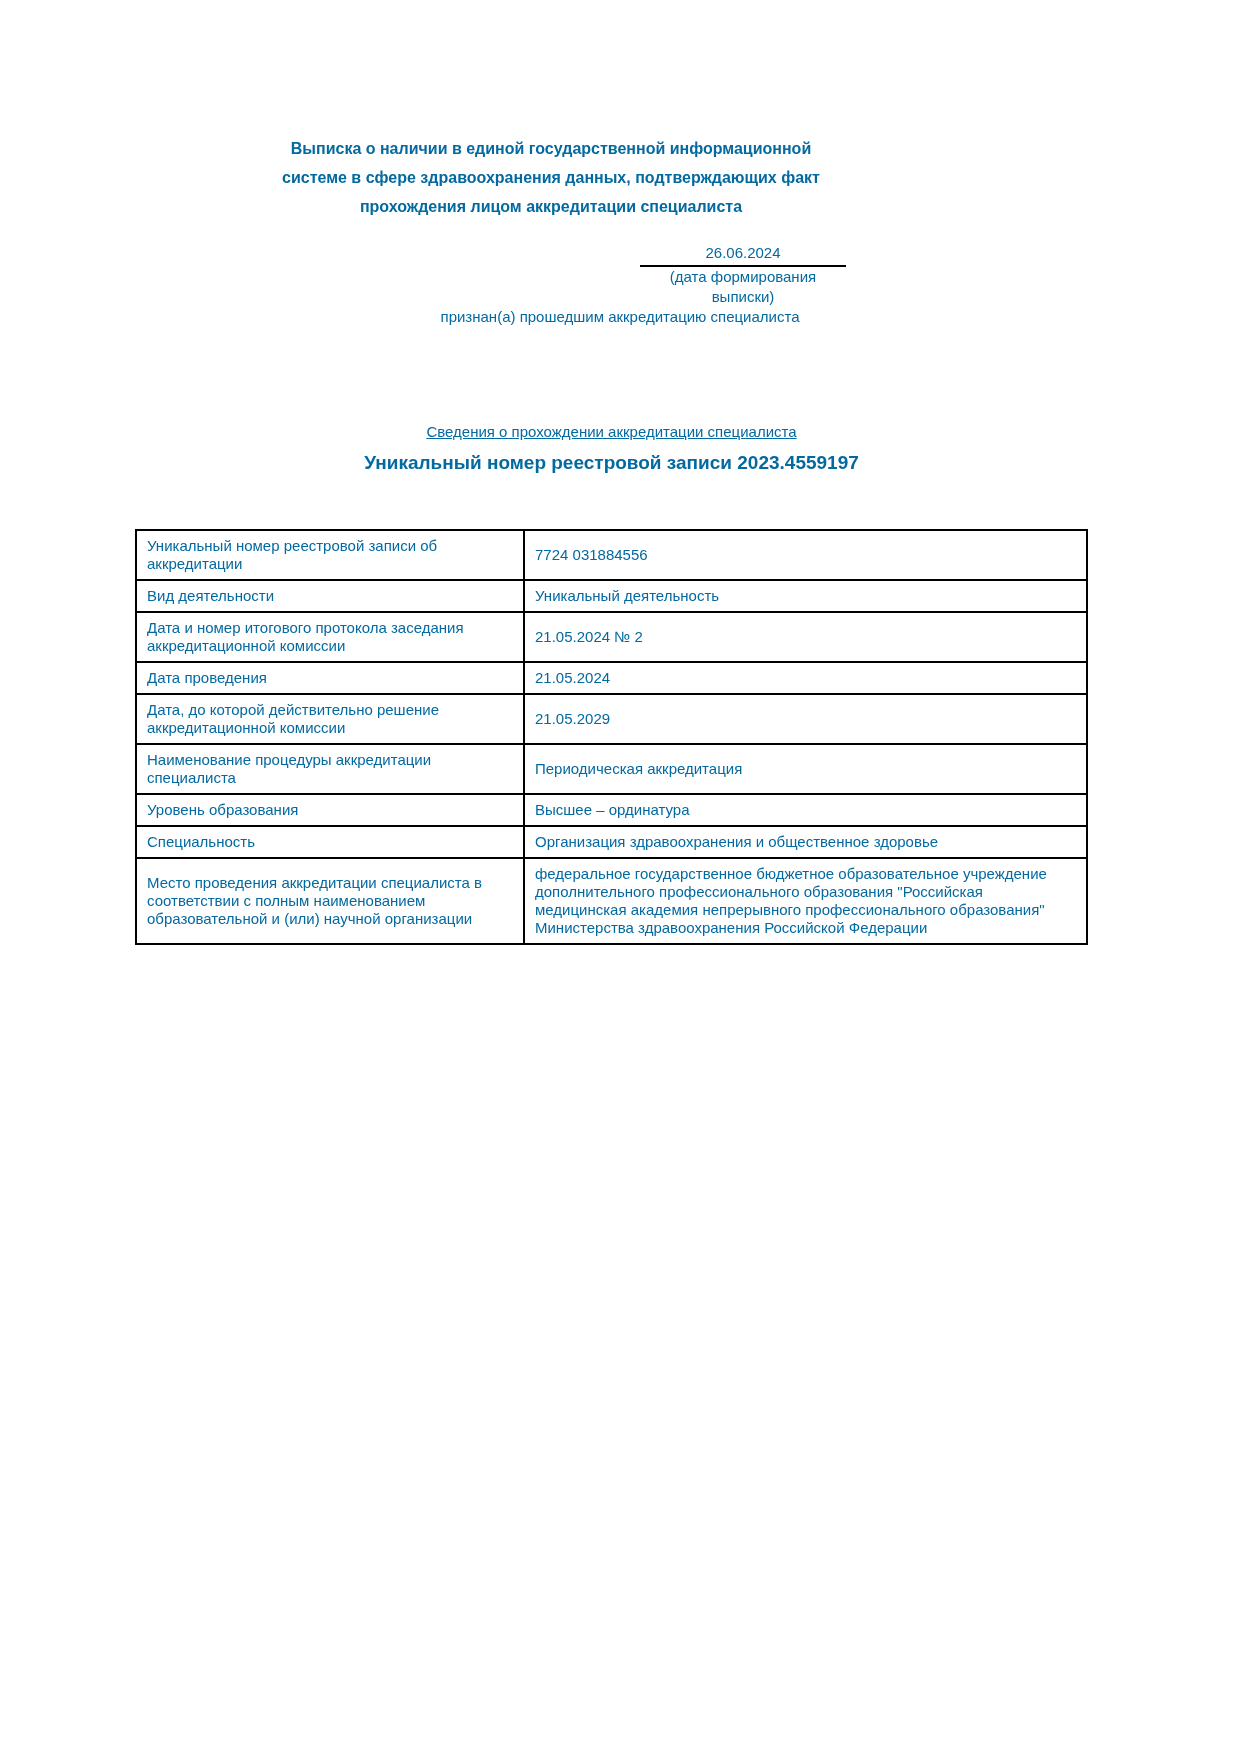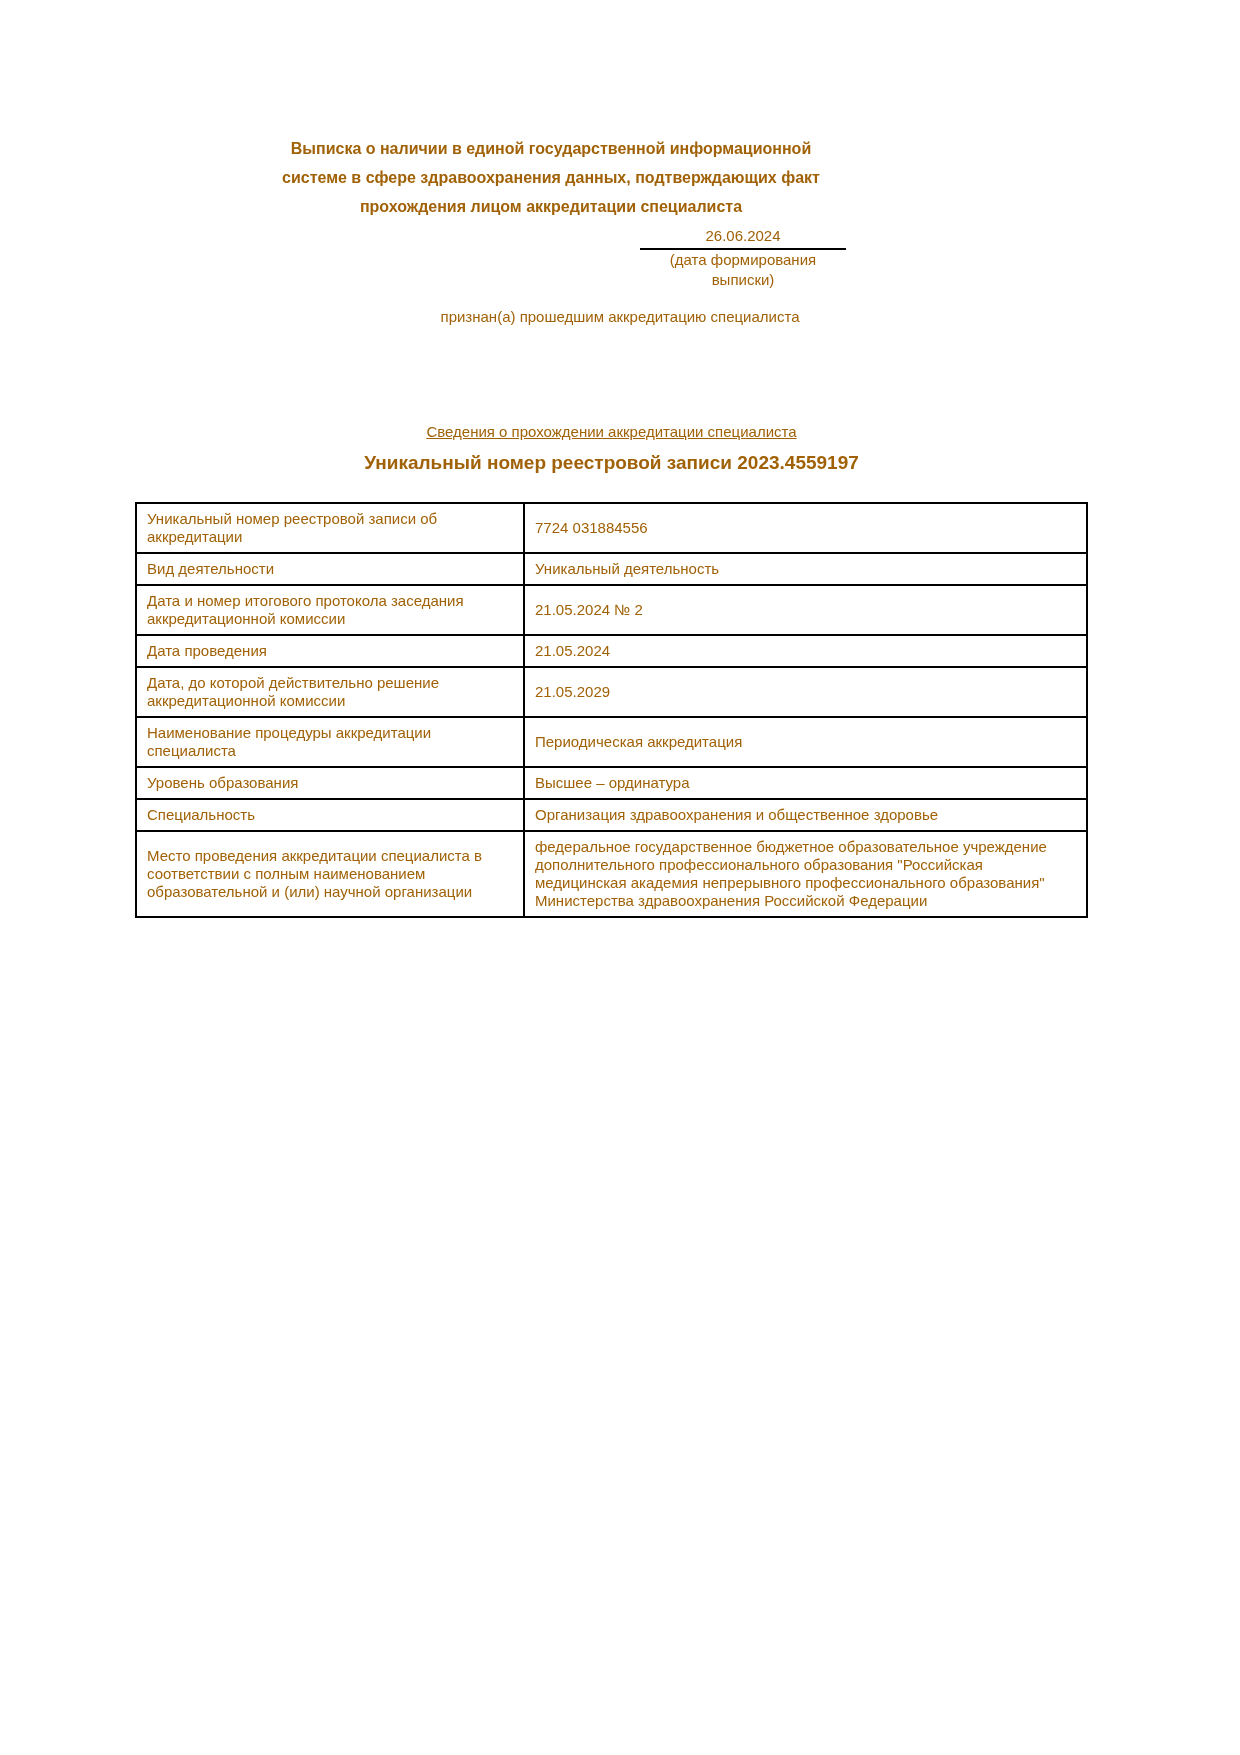--- a/index.html
+++ b/index.html
@@ -1,33 +1,33 @@
 <!DOCTYPE html>
 <html><head>
 <meta charset="utf-8">
 <style>
   html,body { margin:0; padding:0; background:#ffffff; }
   .page {
     position:relative;
     width:1240px;
     height:1755px;
     background:#ffffff;
-    color:#a16207;
+    color:#0369a1;
     font-family:"Liberation Sans", sans-serif;
     overflow:hidden;
   }
   .title-block {
     position:absolute;
     top:134px; left:240px; width:622px;
     text-align:center;
     font-size:16px; font-weight:700; line-height:29px;
   }
   .date-block {
     position:absolute;
-    top:226px; left:640px; width:206px;
+    top:243px; left:640px; width:206px;
     text-align:center; font-size:15px; line-height:20px;
   }
   .date-value {
     display:block;
     padding-bottom:2px;
     border-bottom:2px solid #000000;
   }
   .date-caption { display:block; margin-top:0; }
   .intro {
     position:absolute;
@@ -40,21 +40,21 @@
     text-align:center; font-size:15px;
     text-decoration:underline;
   }
   .record-heading {
     position:absolute;
     top:452px; left:135px; width:953px;
     text-align:center; font-size:19px; font-weight:700;
   }
   table.acc {
     position:absolute;
-    top:502px; left:135px; width:953px;
+    top:529px; left:135px; width:953px;
     border-collapse:collapse;
     border:2px solid #000000;
     font-size:15px; line-height:18px;padding-left:28px;
   }
   table.acc td {
     border:2px solid #000000;
     vertical-align:middle;
     padding:6px 10px;
   }
   td.cell-label { width:366px; }

